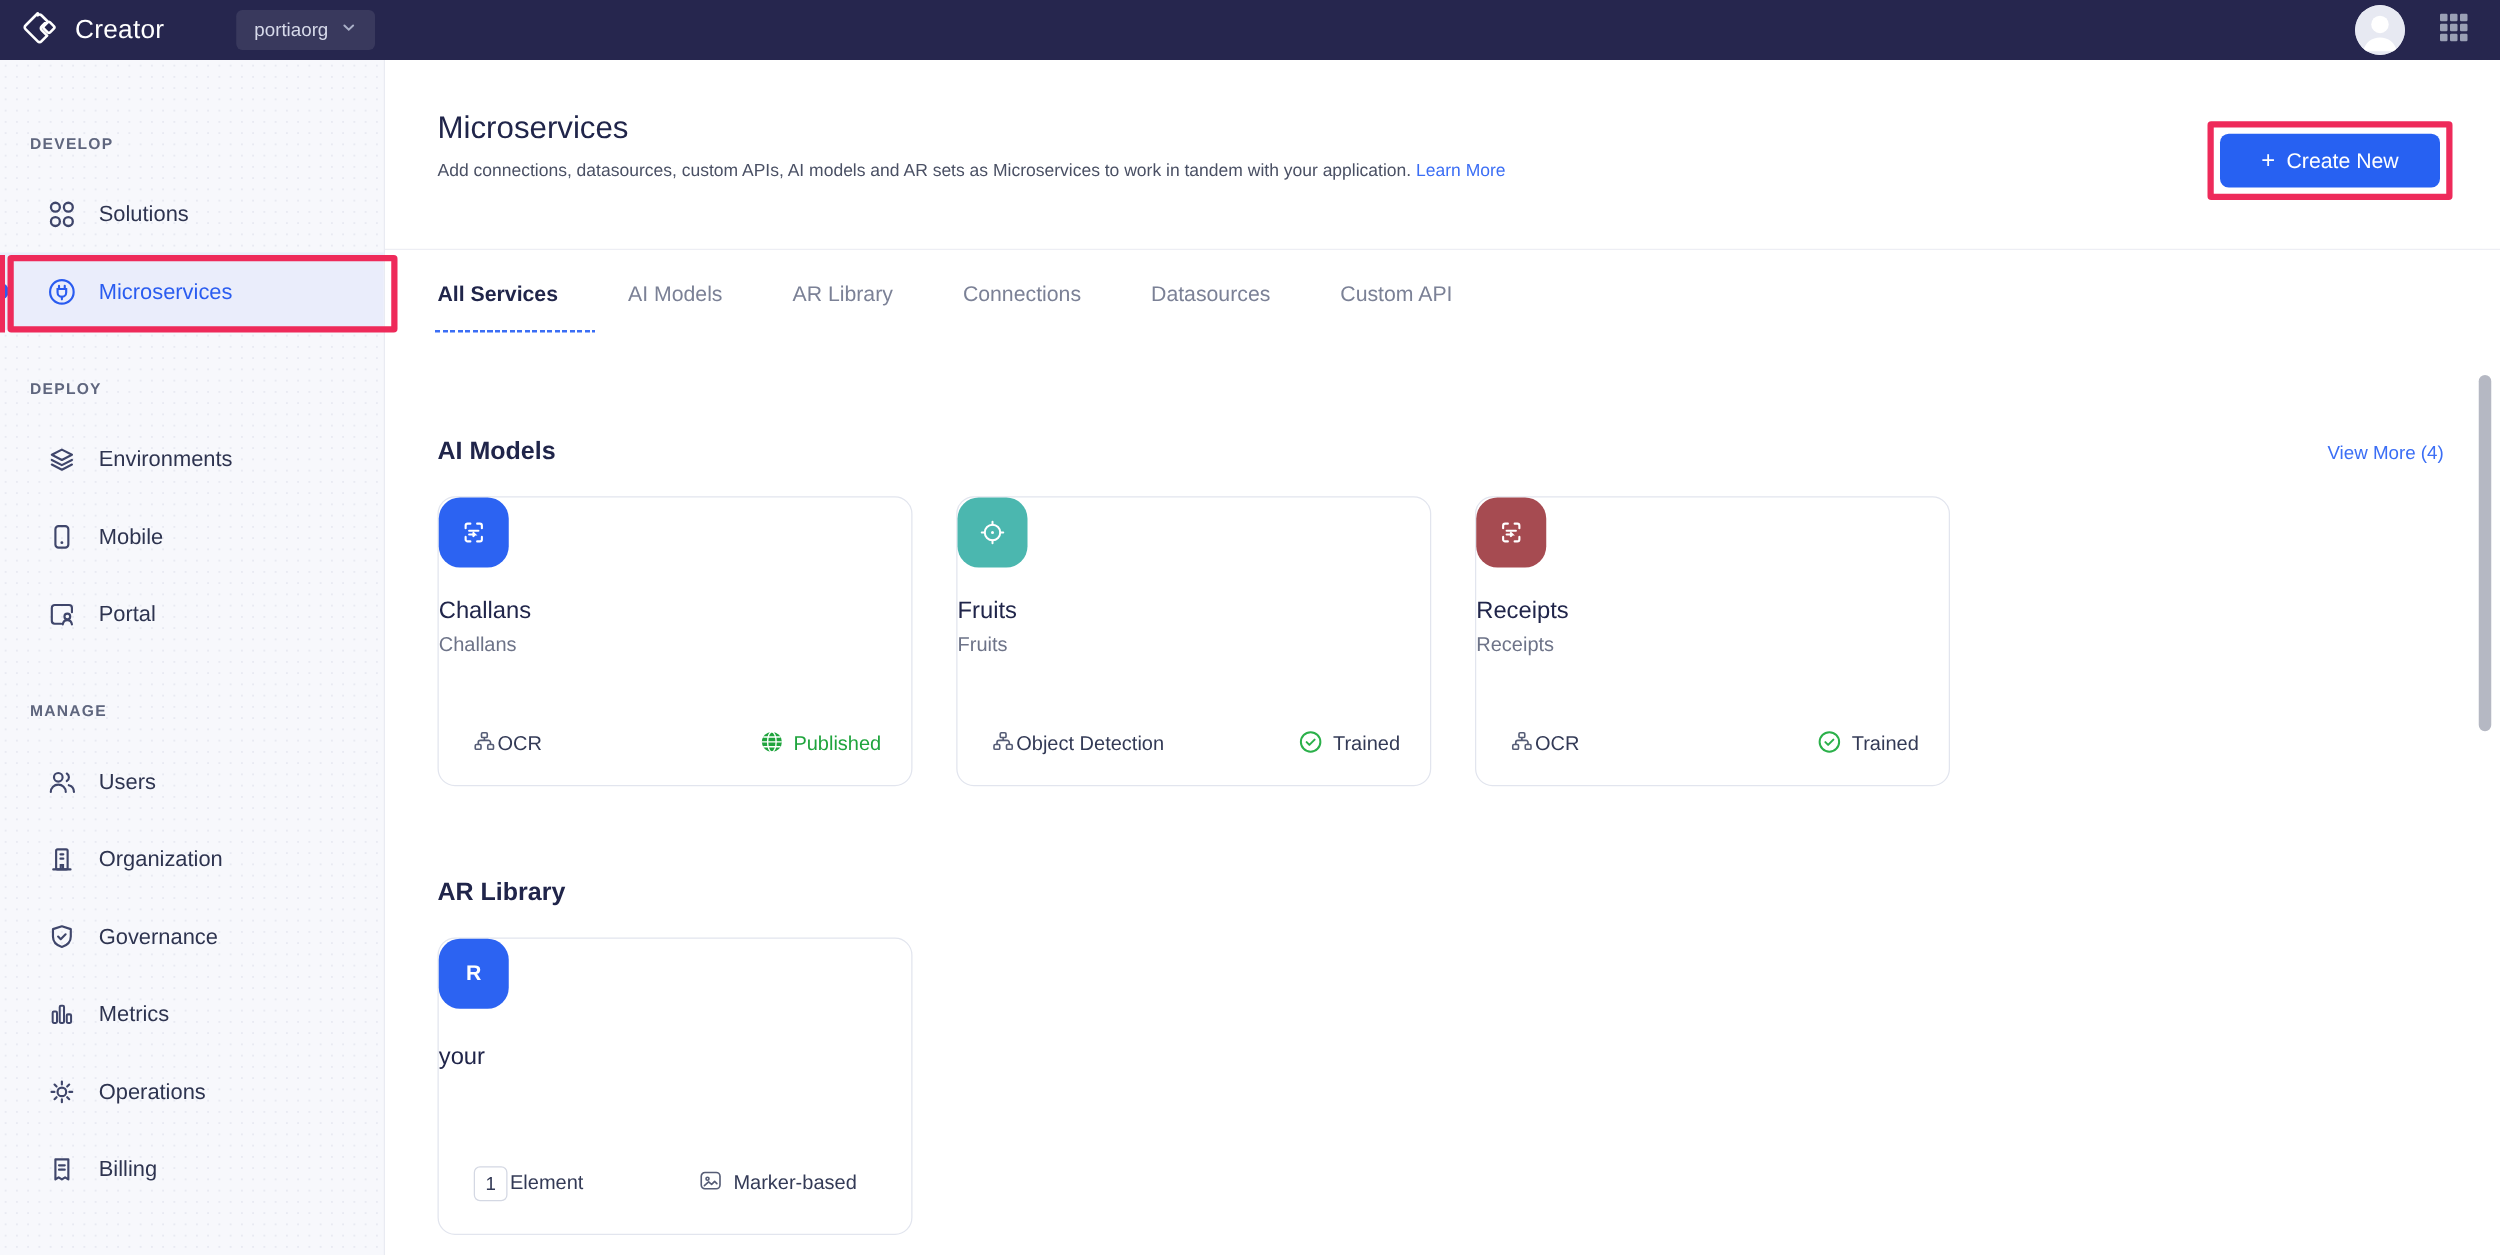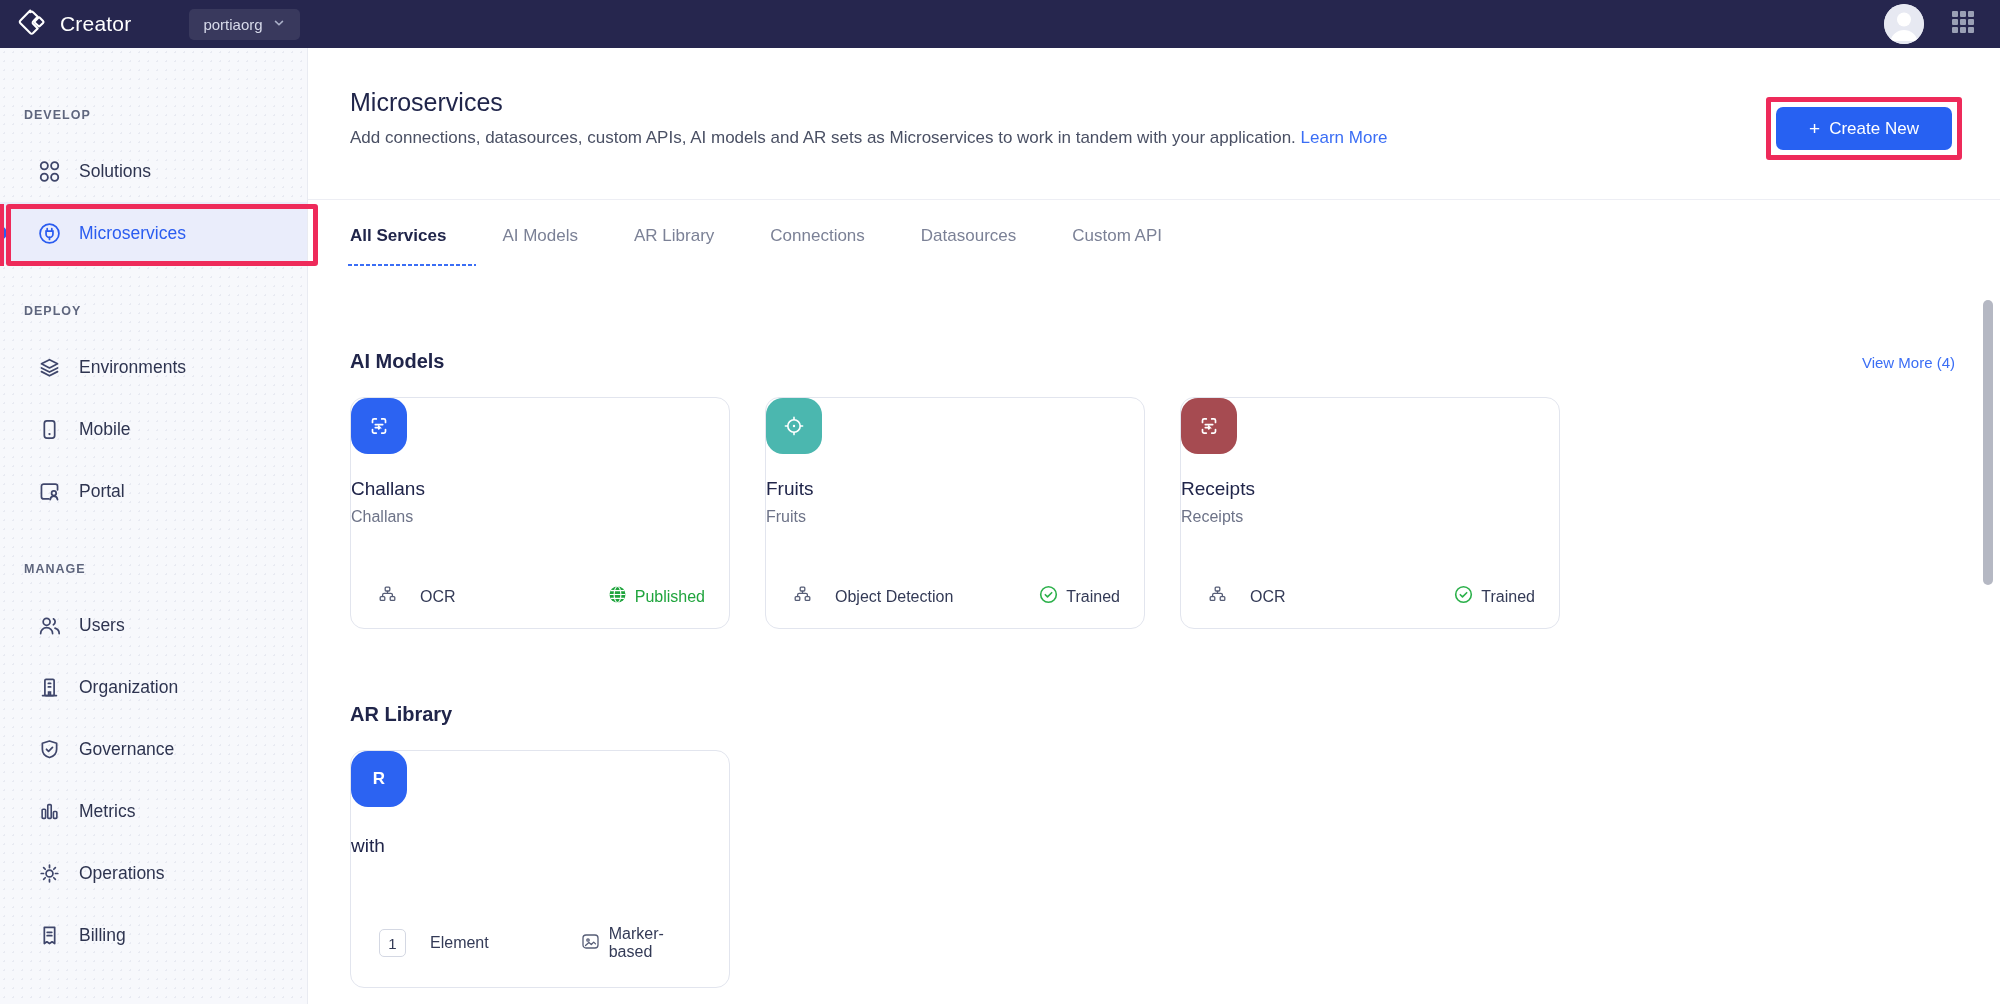--- a/index.html
+++ b/index.html
@@ -38,21 +38,21 @@
   .annot { position:absolute; border:5px solid #ee2a5a; border-radius:3px; z-index:40;
     pointer-events:none; }
   .annot-strip { position:absolute; left:0; top:204px; width:4px; height:62px;
     background:#ee2a5a; z-index:41; }
 
   
   .main { position:absolute; left:308px; top:48px; right:0; bottom:0; background:#fff; }
   .m-header { position:relative; height:152px; border-bottom:1px solid #edeef4;
     padding:40px 0 0 42px; }
   .page-title { font-size:25px; font-weight:500; color:#20254a; }
-  .page-desc { margin-top:11px; font-size:17px; color:#4a5064; }
+  .page-desc { margin-top:11px; font-size:14px; color:#4a5064; }
   .learn-more { color:#3b6ef5; cursor:pointer; }
   .create-btn { position:absolute; right:48px; top:59px; width:176px; height:43px;
     background:#2761f2; color:#fff; font-size:17px; border:none; border-radius:7px;
     display:flex; align-items:center; justify-content:center; gap:9px; cursor:pointer;
     font-family:"Liberation Sans", sans-serif; }
   .create-plus { font-size:19px; font-weight:400; }
 
   
   .tabs { display:flex; gap:56px; padding:26px 0 0 42px; }
   .tab { position:relative; font-size:17px; color:#7b8196; padding-bottom:20px; cursor:pointer; }
@@ -71,21 +71,21 @@
   .cards-row { display:flex; gap:35px; margin:24px 0 0 42px; }
   .card { position:relative; width:380px; height:232px; background:#fff;
     border:1px solid #e2e5ee; border-radius:14px; cursor:pointer; }
   .card.ar { height:238px; }
   .squircle { width:56px; height:56px; border-radius:17px; display:flex;
     align-items:center; justify-content:center; color:#fff; }
   .card-title { margin-top:24px; font-size:19px; font-weight:500; color:#20254a; }
   .card-desc { margin-top:8px; font-size:16px; color:#6d7388; }
   .card-foot { position:absolute; left:28px; right:24px; bottom:20px;
     display:flex; align-items:center; font-size:16px; color:#333a56; }
-  .foot-left { display:flex; align-items:center; gap:24px; }
+  .foot-left { display:flex; align-items:center; gap:2px; }
   .foot-right { margin-left:auto; display:flex; align-items:center; gap:8px; }
   .status-published { color:#1fa43d; }
   .status-trained { color:#333a56; }
   .ar-initial { font-size:17px; font-weight:600; }
   .count-box { width:27px; height:28px; border:1px solid #d4d8e3; border-radius:5px;
     display:flex; align-items:center; justify-content:center; font-size:15px; color:#333a56; }
   .ar-foot-right { margin-left:92px; display:flex; align-items:center; gap:9px; }
 
   .scroll-thumb { position:absolute; right:7px; top:252px; width:10px; height:285px;
     background:#b5b8c3; border-radius:6px; cursor:pointer; }
@@ -410,21 +410,21 @@
 
   <div class="sect-head ar">
     <div class="sect-title">AR Library</div>
   </div>
 
   <div class="cards-row">
     <div class="card ar">
       <div class="squircle" style="background: rgb(44, 99, 242);">
         <span class="ar-initial">R</span>
       </div>
-      <div class="card-title" style="margin-top:28px;">with</div>
+      <div class="card-title" style="margin-top:28px;">your</div>
       <div class="card-foot" style="bottom:26px;">
         <div class="foot-left">
           <span class="count-box">1</span>
           <span>Element</span>
         </div>
         <div class="ar-foot-right">
           <span>
             <svg width="19" height="19" viewBox="0 0 19 19" fill="none" stroke="#565d76" stroke-width="1.3" stroke-linecap="round" stroke-linejoin="round">
               <rect x="2" y="3" width="15" height="13" rx="3"></rect>
               <circle cx="7" cy="8" r="1.2"></circle>

